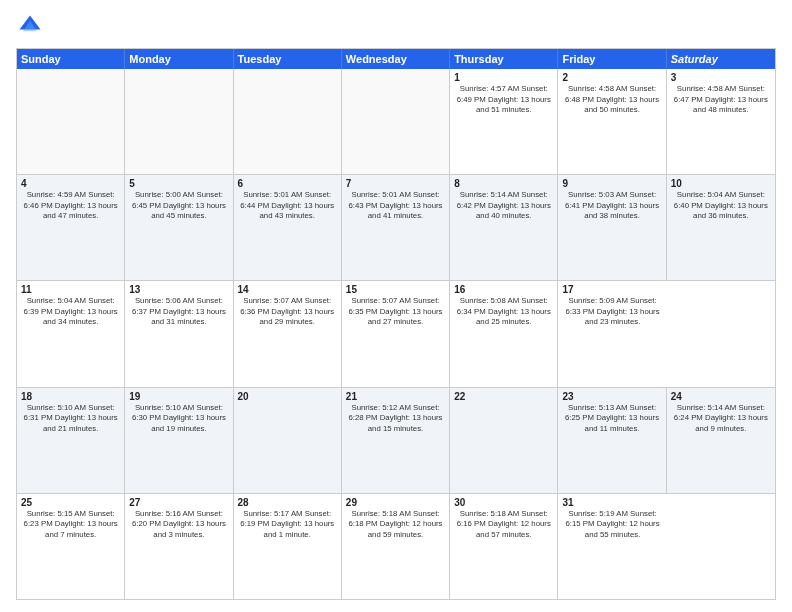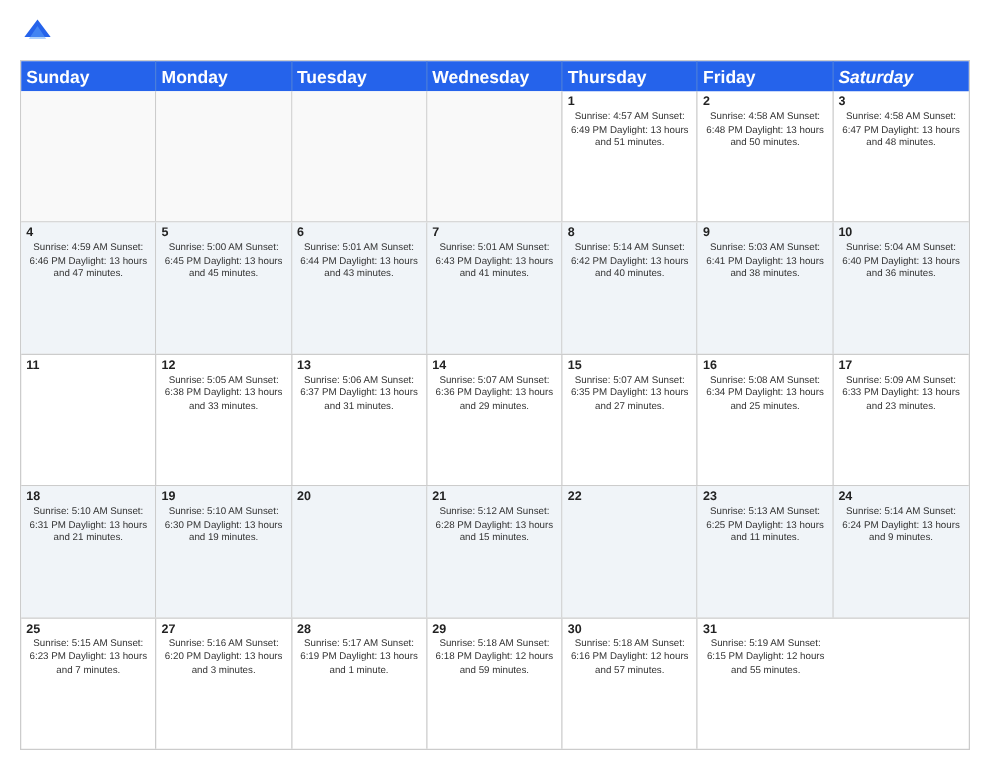--- a/index.html
+++ b/index.html
@@ -58,21 +58,21 @@
       flex-direction: column;
       border: 1px solid #ccc;
     }
     .cal-header {
       display: grid;
       grid-template-columns: repeat(7, 1fr);
       background: #2563eb;
     }
     .cal-header-cell {
       color: #fff;
-      font-size: 14px;
+      font-size: 11px;
       font-weight: bold;
       padding: 4px 4px;
       text-align: left;
       border-right: 1px solid #4a7edb;
     }
     .cal-header-cell:last-child { border-right: none; font-style: italic; }
     .cal-body {
       flex: 1;
       display: flex;
       flex-direction: column;
@@ -216,27 +216,24 @@
             <span class="day-num">10</span>
             <div class="cell-info">Sunrise: 5:04 AM
 Sunset: 6:40 PM
 Daylight: 13 hours
 and 36 minutes.</div>
           </div>
         </div>
         <div class="cal-row">
           <div class="cal-cell">
             <span class="day-num">11</span>
-          </div>
-          <div class="cal-cell">
-            <span class="day-num">12</span>
-            <div class="cell-info">Sunrise: 5:05 AM
-Sunset: 6:38 PM
-Daylight: 13 hours
-and 33 minutes.</div>
+            <div class="cell-info">Sunrise: 5:04 AM
+Sunset: 6:39 PM
+Daylight: 13 hours
+and 34 minutes.</div>
           </div>
           <div class="cal-cell">
             <span class="day-num">13</span>
             <div class="cell-info">Sunrise: 5:06 AM
 Sunset: 6:37 PM
 Daylight: 13 hours
 and 31 minutes.</div>
           </div>
           <div class="cal-cell">
             <span class="day-num">14</span>

